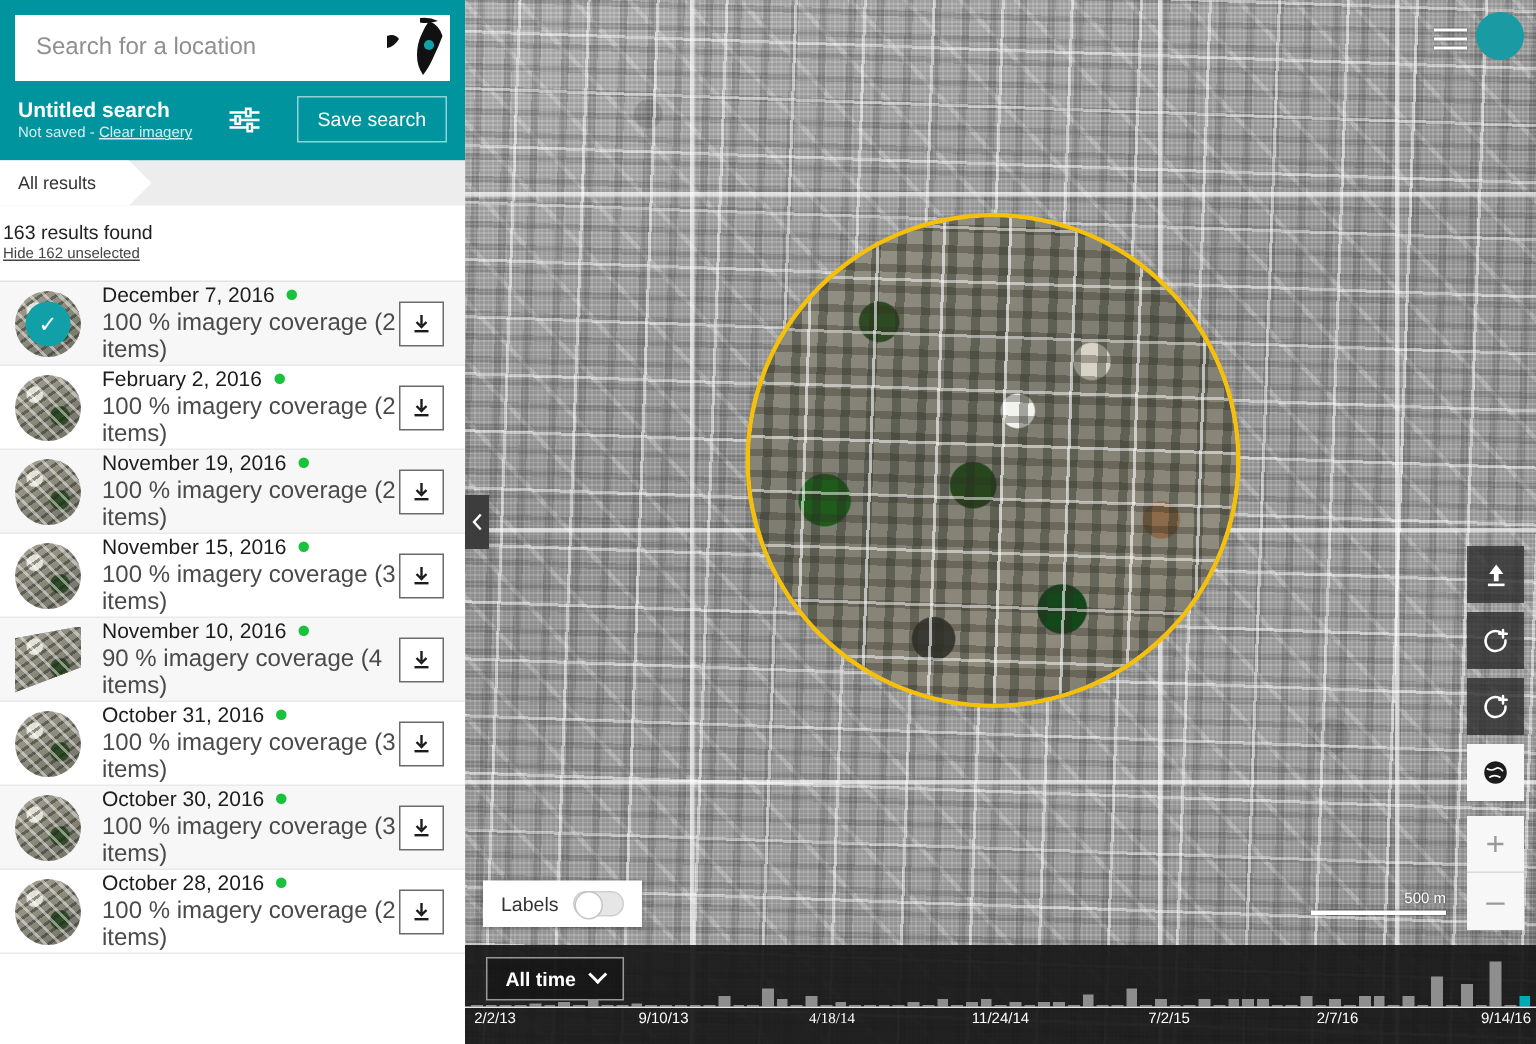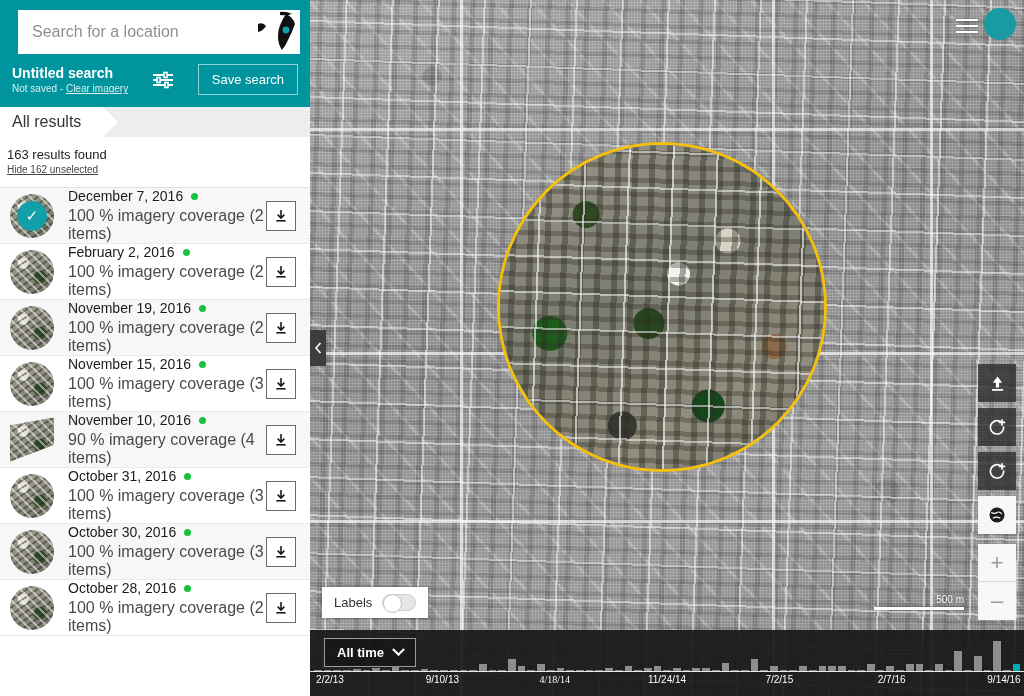--- a/index.html
+++ b/index.html
@@ -182,21 +182,20 @@
     position: absolute; left: 0; top: 0;
     width: 310px; height: 696px;
     background: #fff; z-index: 5;
     display: flex; flex-direction: column;
   }
   .sb-head { background: #00959e; padding: 10px 10px 12px; flex: none; }
   .searchbar {
     background: #fff; height: 44px;
     display: flex; align-items: center; justify-content: space-between;
     padding-left: 14px;
-    margin-left: 8px;
   }
   .searchbar .ph { color: #8f8f8f; font-size: 16px; }
   .globe {
     width: 44px; height: 44px; flex: none;
     background: #fff; position: relative; overflow: hidden;
   }
   .sb-meta {
     display: flex; align-items: center; justify-content: space-between;
     margin-top: 10px; padding: 0 2px;
   }
@@ -208,31 +207,31 @@
     border: 1px solid #8fd3d8; color: #fff; background: transparent;
     font-size: 13px; padding: 7px 13px; cursor: pointer;
     font-family: "Liberation Sans", sans-serif;
   }
 
   .tabbar { height: 30px; background: #ededed; position: relative; flex: none; }
   .tab {
     position: absolute; left: 0; top: 0; height: 30px;
     background: #fff; padding: 0 22px 0 12px;
     display: flex; align-items: center;
-    font-size: 16px; color: #333; cursor: pointer;
+    font-size: 12px; color: #333; cursor: pointer;
   }
   .tab:after {
     content: ""; position: absolute; right: -15px; top: 0;
     border-top: 15px solid transparent; border-bottom: 15px solid transparent;
     border-left: 15px solid #fff;
   }
 
   .results-head {
     display: flex; align-items: center; justify-content: space-between;
-    padding: 10px 10px 12px 7px; flex: none;
+    padding: 10px 10px 12px 2px; flex: none;
     border-bottom: 1px solid #e2e2e2;
     gap: 25px;
   }
   .rh-count { font-size: 13px; color: #222; }
   .rh-sub { font-size: 10px; color: #444; margin-top: 2px; }
   .rh-sub a { color: #444; }
   .pill {
     border: 1px solid #4db8bf; color: #00959e; background: #fff;
     font-size: 13px; padding: 6px 10px; margin-left: 8px;
     display: flex; align-items: center; gap: 8px; cursor: pointer;

